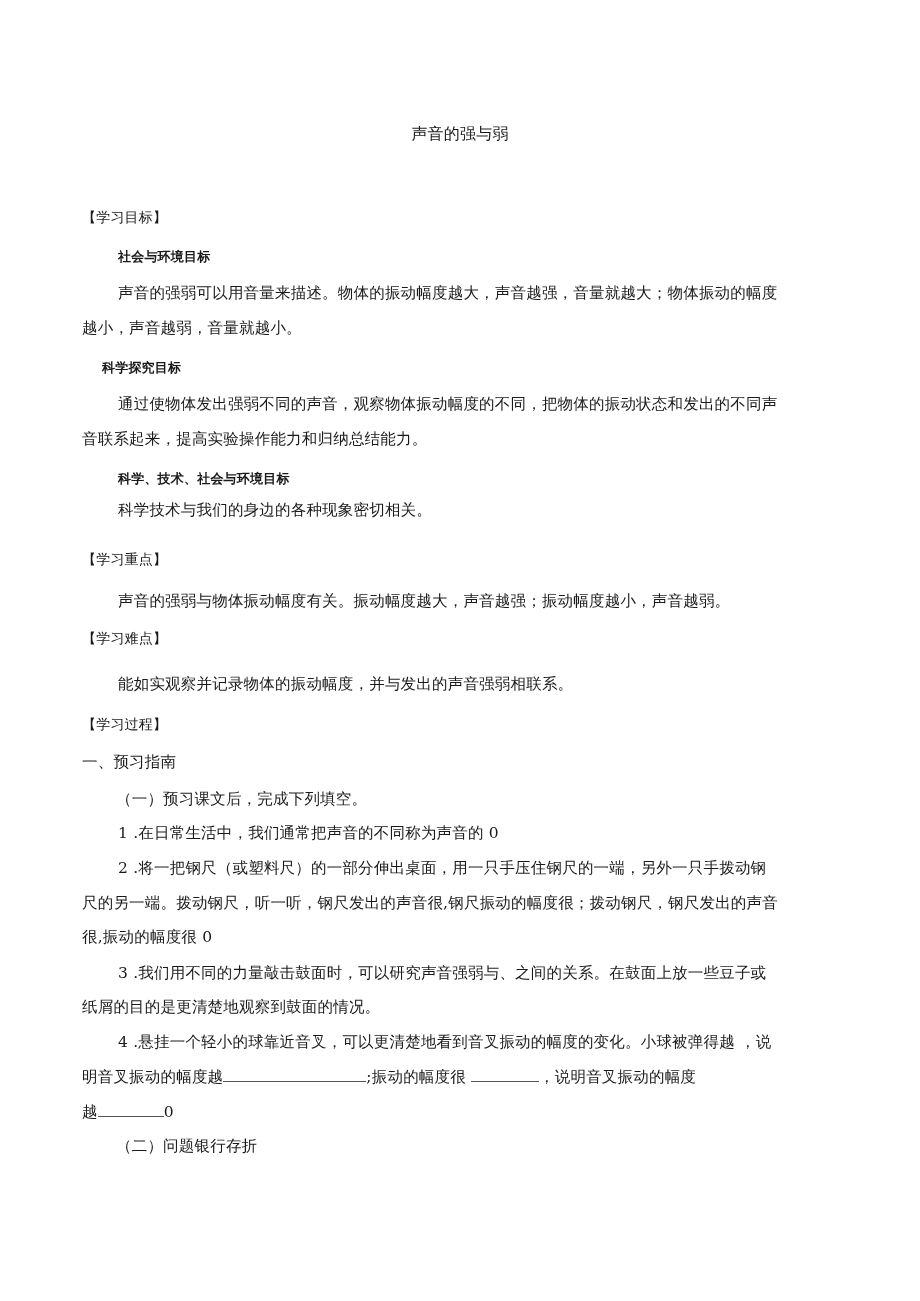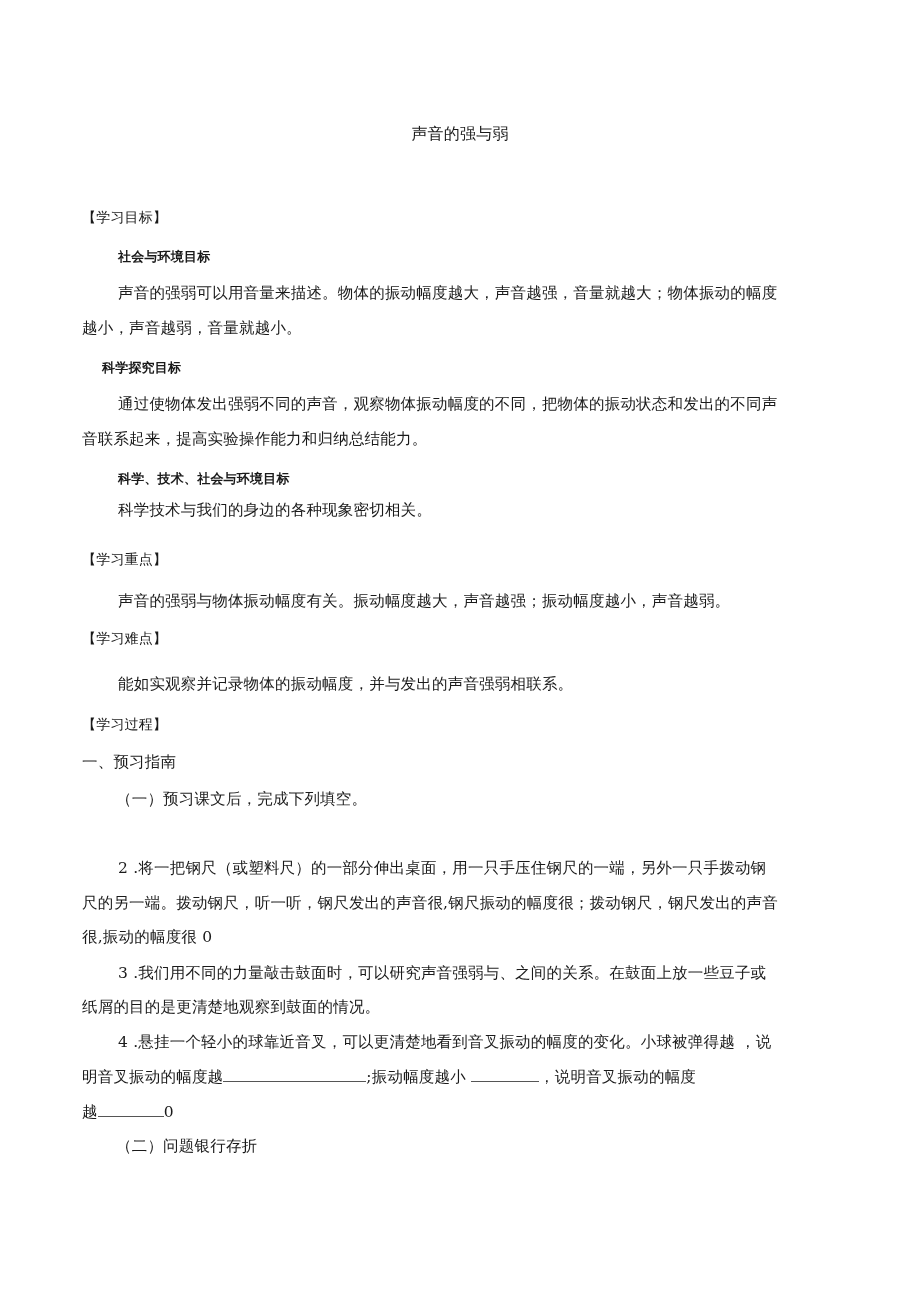--- a/index.html
+++ b/index.html
@@ -35,30 +35,31 @@
 
   <div class="line section" style="left:82px; top:549px;">【学习重点】</div>
   <div class="line" style="left:118px; top:591px;">声音的强弱与物体振动幅度有关。振动幅度越大，声音越强；振动幅度越小，声音越弱。</div>
 
   <div class="line section" style="left:82px; top:628px;">【学习难点】</div>
   <div class="line" style="left:118px; top:674px;">能如实观察并记录物体的振动幅度，并与发出的声音强弱相联系。</div>
 
   <div class="line section" style="left:82px; top:714px;">【学习过程】</div>
   <div class="line" style="left:82px; top:752px;">一、预习指南</div>
   <div class="line" style="left:116px; top:789px;">（一）预习课文后，完成下列填空。</div>
+  <div class="line" style="left:118px; top:823px;">1 .在日常生活中，我们通常把声音的不同称为声音的 0</div>
 
   <div class="line" style="left:118px; top:858px;">2 .将一把钢尺（或塑料尺）的一部分伸出桌面，用一只手压住钢尺的一端，另外一只手拨动钢</div>
   <div class="line" style="left:82px; top:893px;">尺的另一端。拨动钢尺，听一听，钢尺发出的声音很,钢尺振动的幅度很；拨动钢尺，钢尺发出的声音</div>
   <div class="line" style="left:82px; top:927px;">很,振动的幅度很 0</div>
 
   <div class="line" style="left:118px; top:963px;">3 .我们用不同的力量敲击鼓面时，可以研究声音强弱与、之间的关系。在鼓面上放一些豆子或</div>
   <div class="line" style="left:82px; top:997px;">纸屑的目的是更清楚地观察到鼓面的情况。</div>
 
   <div class="line" style="left:118px; top:1032px;">4 .悬挂一个轻小的球靠近音叉，可以更清楚地看到音叉振动的幅度的变化。小球被弹得越 ，说</div>
   <div class="line" style="left:82px; top:1066px;">
-    <span>明音叉振动的幅度越</span><span class="blank" style="width:143px;"></span><span>;振动幅度越小 </span><span class="blank" style="width:68px;"></span><span>，说明音叉振动的幅度</span>
+    <span>明音叉振动的幅度越</span><span class="blank" style="width:143px;"></span><span>;振动的幅度很 </span><span class="blank" style="width:68px;"></span><span>，说明音叉振动的幅度</span>
   </div>
   <div class="line" style="left:82px; top:1101px;">
     <span>越</span><span class="blank" style="width:66px;"></span><span>0</span>
   </div>
 
   <div class="line" style="left:116px; top:1136px;">（二）问题银行存折</div>
 </div>
 
 </body></html>

